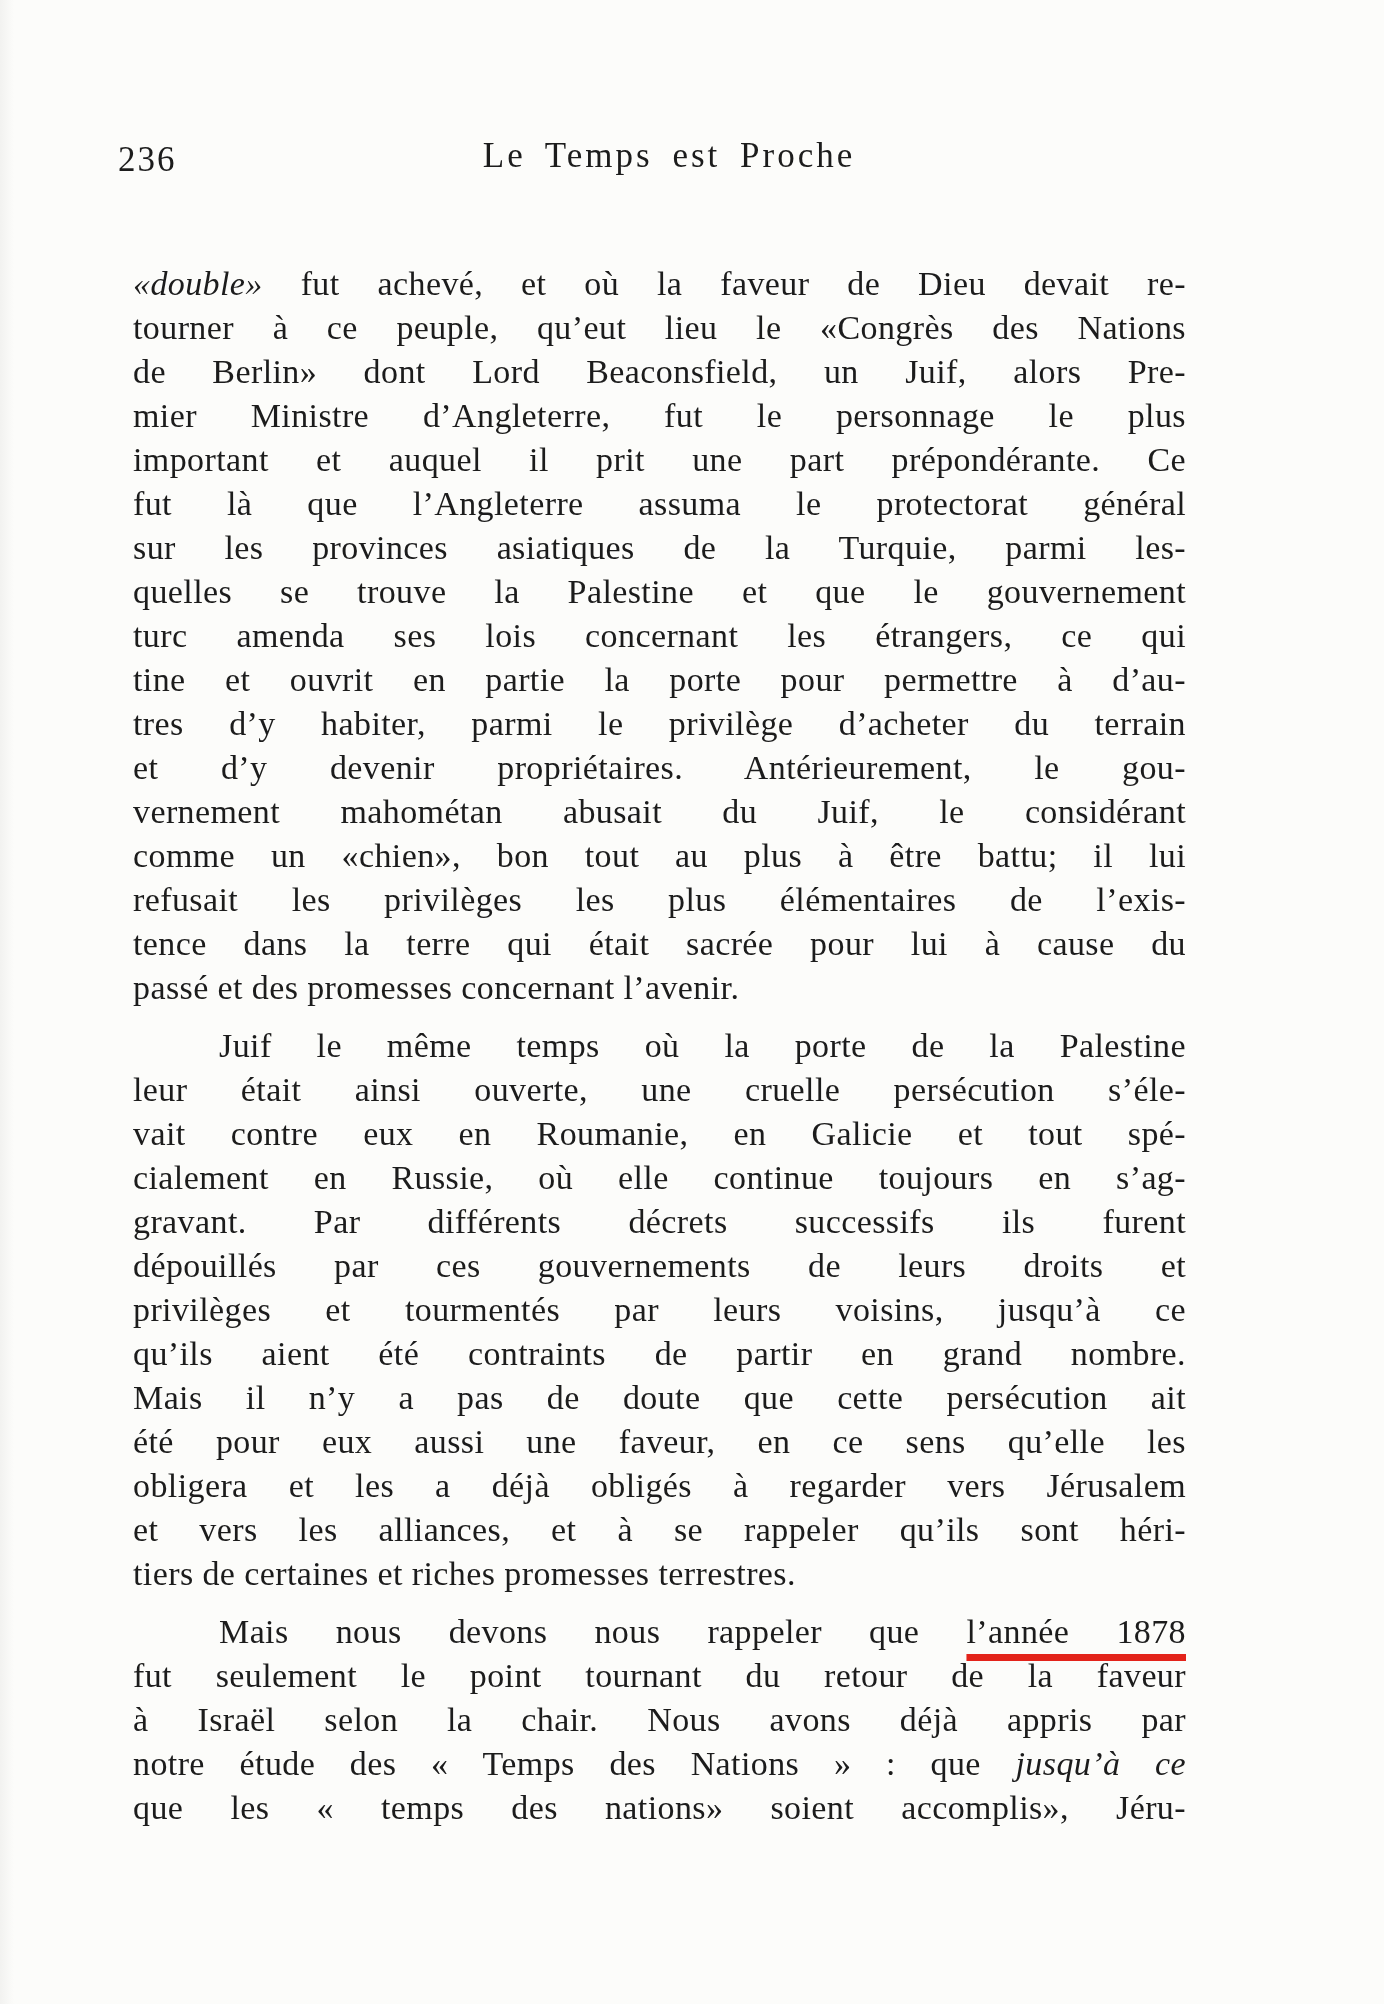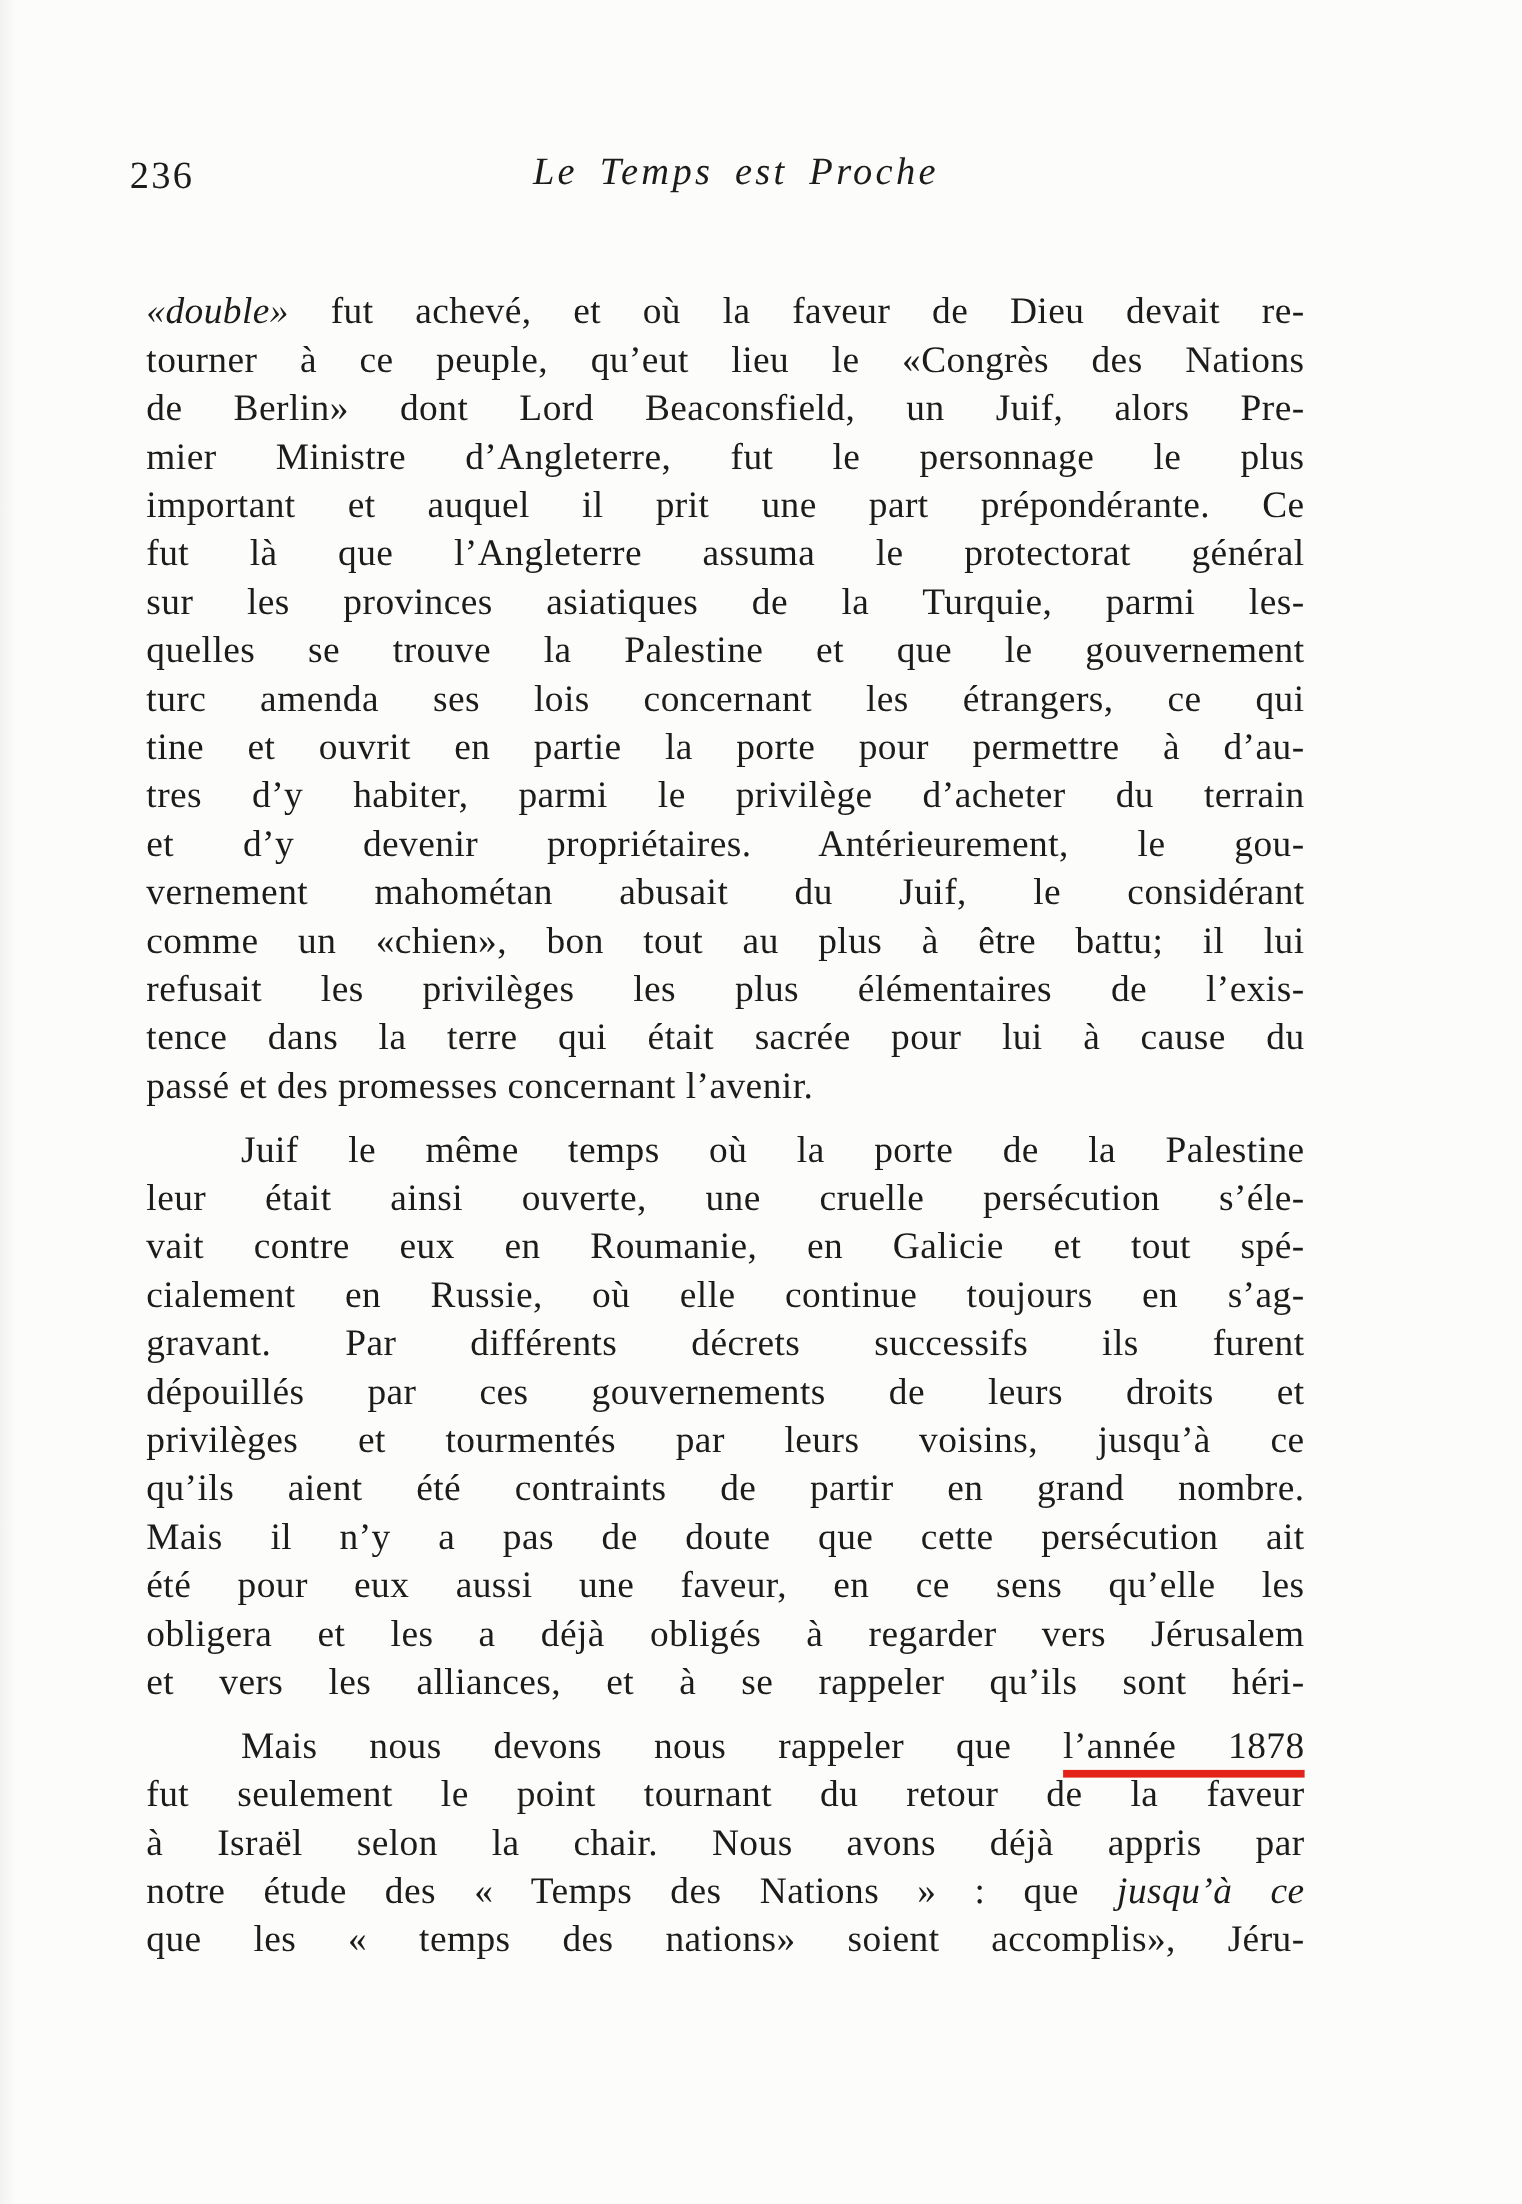--- a/index.html
+++ b/index.html
@@ -33,21 +33,20 @@
     top: 4px;
     font-size: 35px;
     letter-spacing: 2px;
   }
   .running-title {
     position: absolute;
     left: 0;
     top: 0;
     width: 100%;
     text-align: center;
-    font-style: italic;
     font-size: 35px;
     letter-spacing: 3px;
     word-spacing: 8px;
     padding-left: 55px;
     box-sizing: border-box;
   }
   .body-text {
     position: absolute;
     top: 262px;
     left: 133px;
@@ -112,20 +111,21 @@
         <div class="line just"><span>vait contre eux en Roumanie, en Galicie et tout spé-</span></div>
         <div class="line just"><span>cialement en Russie, où elle continue toujours en s’ag-</span></div>
         <div class="line just"><span>gravant. Par différents décrets successifs ils furent</span></div>
         <div class="line just"><span>dépouillés par ces gouvernements de leurs droits et</span></div>
         <div class="line just"><span>privilèges et tourmentés par leurs voisins, jusqu’à ce</span></div>
         <div class="line just"><span>qu’ils aient été contraints de partir en grand nombre.</span></div>
         <div class="line just"><span>Mais il n’y a pas de doute que cette persécution ait</span></div>
         <div class="line just"><span>été pour eux aussi une faveur, en ce sens qu’elle les</span></div>
         <div class="line just"><span>obligera et les a déjà obligés à regarder vers Jérusalem</span></div>
         <div class="line just"><span>et vers les alliances, et à se rappeler qu’ils sont héri-</span></div>
+        <div class="line"><span>tiers de certaines et riches promesses terrestres.</span></div>
       </div>
       <div class="para">
         <div class="line just first"><span>Mais nous devons nous rappeler que </span><span class="red-ul">l’année 1878</span></div>
         <div class="line just"><span>fut seulement le point tournant du retour de la faveur</span></div>
         <div class="line just"><span>à Israël selon la chair. Nous avons déjà appris par</span></div>
         <div class="line just"><span>notre étude des « Temps des Nations » : que </span><span class="it">jusqu’à ce</span></div>
         <div class="line just"><span>que les « temps des nations» soient accomplis», Jéru-</span></div>
       </div>
     </div>
 </div>

